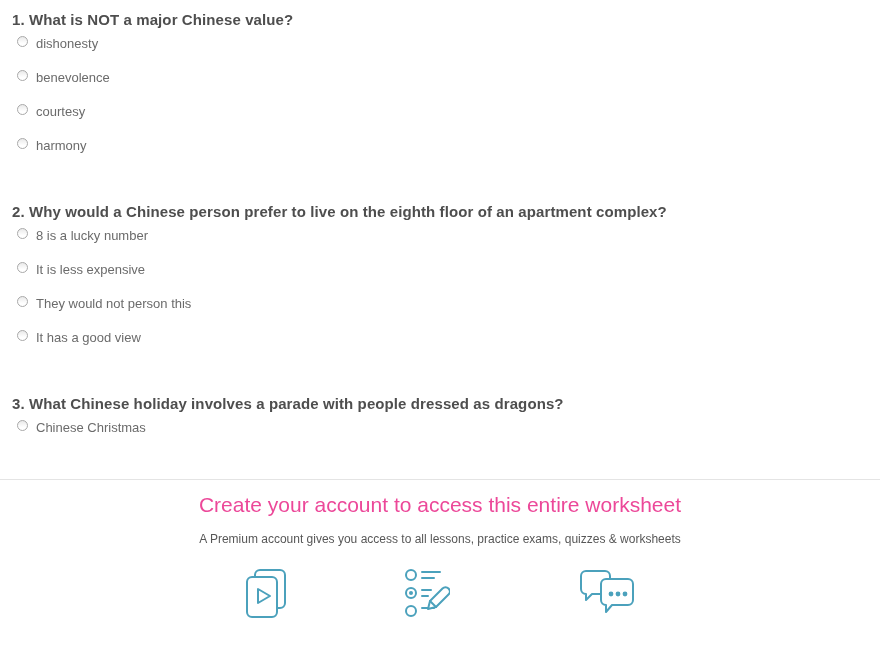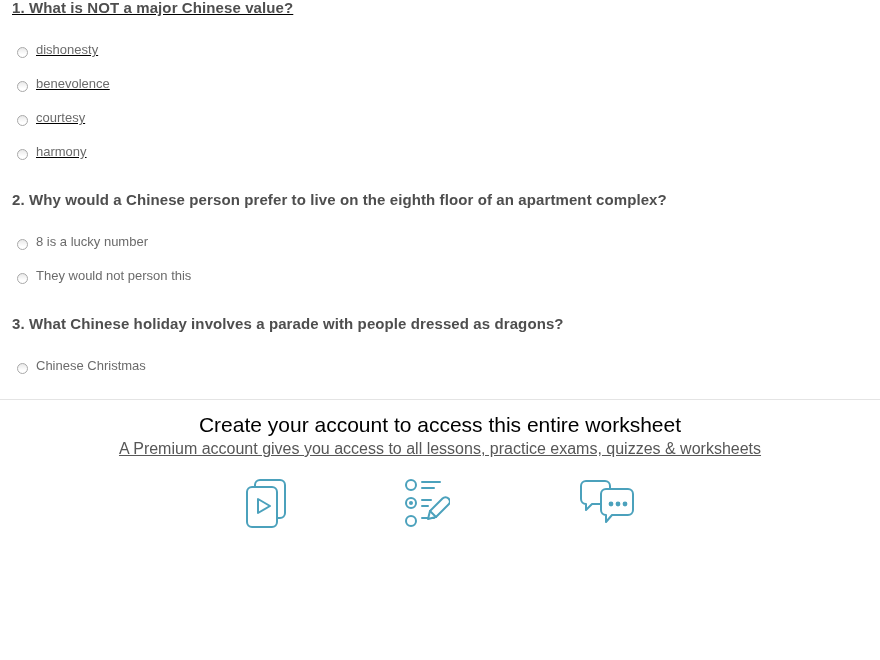--- a/index.html
+++ b/index.html
@@ -5,34 +5,34 @@
   * { box-sizing: border-box; margin: 0; padding: 0; }
   html, body { width: 880px; height: 660px; }
   body {
     width: 880px; height: 660px;
     overflow: hidden;
     background: #ffffff;
     font-family: "Liberation Sans", "DejaVu Sans", sans-serif;
   }
   .worksheet { padding: 0 12px 0 12px; }
   .question { margin-top: 32px; }
-  .question:first-child { margin-top: 0; text-decoration: underline; }
+  .question:first-child { margin-top: 12px; }
   .q-title {
     font-size: 15px;
     line-height: 16px;
     font-weight: 700;
     color: #4e4e4e;
     letter-spacing: 0.1px;
     margin: 0 0 8px 0;
   }
   .options { }
   .option {
     height: 34px;
     display: flex;
-    align-items: flex-end;
+    align-items: flex-start;
     cursor: pointer;
   }
   .radio {
     flex: 0 0 auto;
     width: 11px; height: 11px;
     border: 1px solid #a9a9a9;
     border-radius: 50%;
     background: linear-gradient(to bottom, #e9e9e9, #ffffff 70%);
     margin-left: 5px;
     margin-right: 8px;
@@ -45,28 +45,27 @@
   .cta {
     margin-top: 25px;
     border-top: 1px solid #e4e4e4;
     text-align: center;
     padding-top: 13px;
   }
   .cta-title {
     font-size: 21px;
     font-weight: 400;
     line-height: 24px;
-    color: #000000;
+    color: #ec4899;
   }
   .cta-sub {
-    font-size: 16px;
+    font-size: 12px;
     line-height: 16px;
     color: #575757;
-    margin-top: 4px;
-    text-decoration: underline;
+    margin-top: 14px;
   }
   .icon-row {
     margin-top: 20px;
     display: flex;
     justify-content: center;
     align-items: flex-start;
   }
   .icon-wrap { display: block; line-height: 0; }
   .icon-wrap.quiz { margin-left: 114px; }
   .icon-wrap.chat { margin-left: 127px; }
@@ -101,21 +100,29 @@
 
   <div class="question">
     <h2 class="q-title">2. Why would a Chinese person prefer to live on the eighth floor of an apartment complex?</h2>
     <div class="options">
       <label class="option">
         <span class="radio"></span>
         <span class="option-label">8 is a lucky number</span>
       </label>
       <label class="option">
         <span class="radio"></span>
+        <span class="option-label">It is less expensive</span>
+      </label>
+      <label class="option">
+        <span class="radio"></span>
         <span class="option-label">They would not person this</span>
+      </label>
+      <label class="option">
+        <span class="radio"></span>
+        <span class="option-label">It has a good view</span>
       </label>
     </div>
   </div>
 
   <div class="question">
     <h2 class="q-title">3. What Chinese holiday involves a parade with people dressed as dragons?</h2>
     <div class="options">
       <label class="option">
         <span class="radio"></span>
         <span class="option-label">Chinese Christmas</span>

